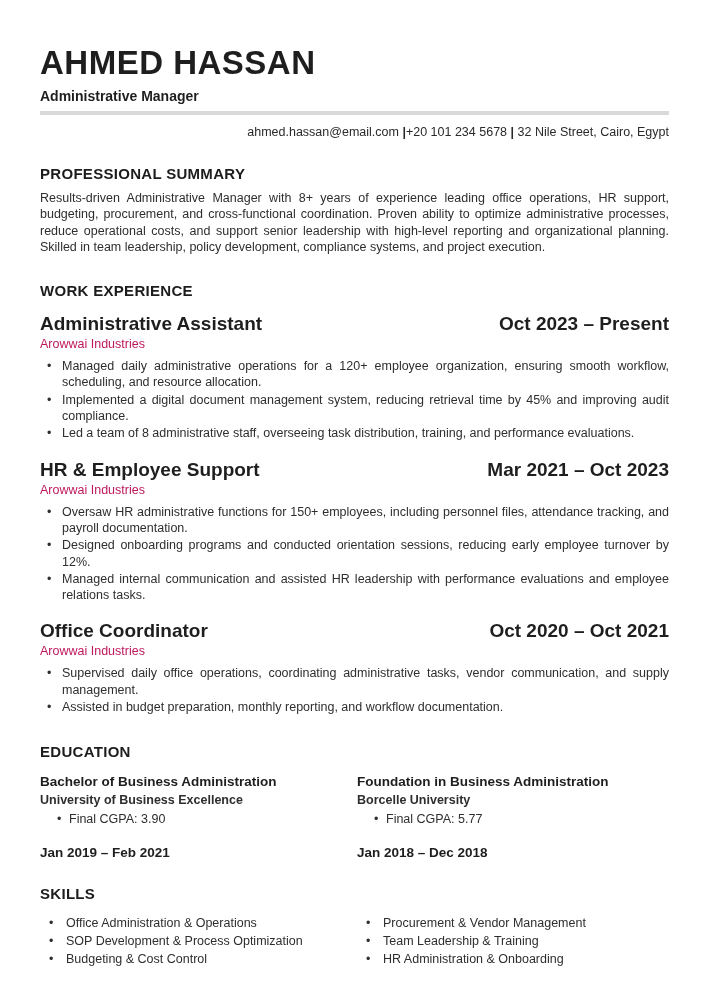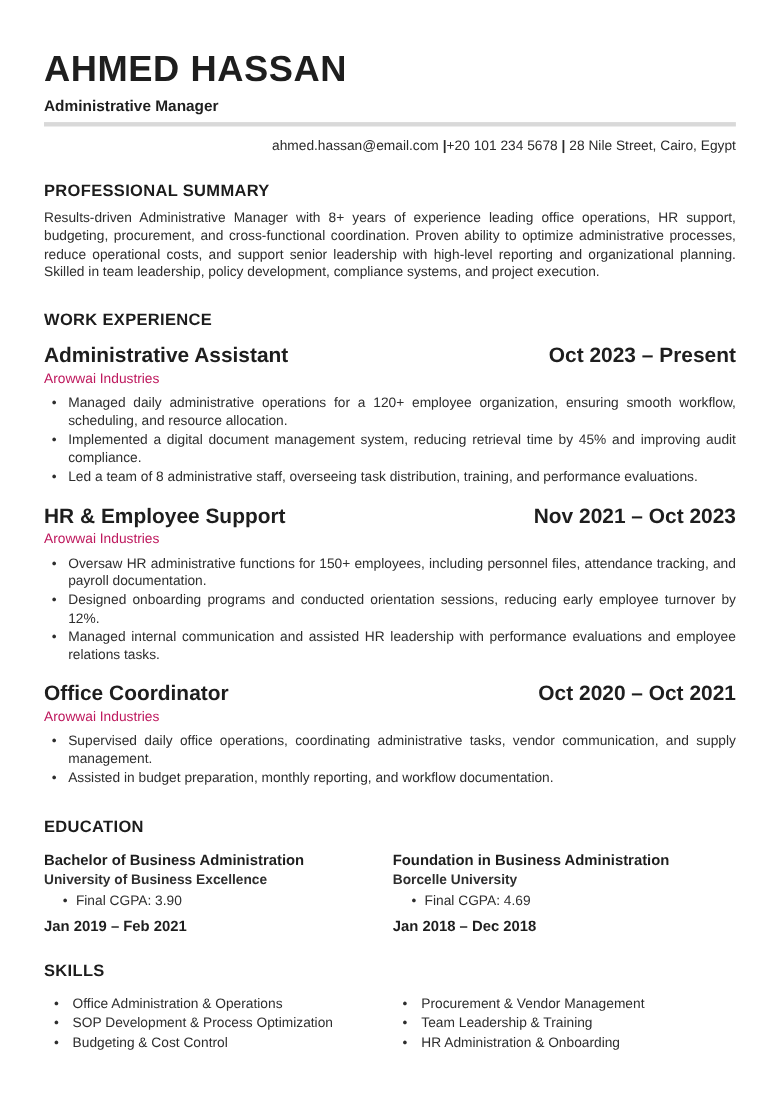--- a/index.html
+++ b/index.html
@@ -60,21 +60,21 @@
 
   
   .edu-grid { display: grid; grid-template-columns: 317px 1fr; margin-top: 12px; }
   .degree { font-size: 13.5px; font-weight: 700; color: #1e1e1e; line-height: 17px; }
   .school { font-size: 12.5px; margin-top: 2px; line-height: 16px; font-weight: bold; }
   .edu-detail {
     position: relative; padding-left: 29px; font-size: 12.5px;
     line-height: 16px; margin-top: 3px;
   }
   .edu-detail::before { content: "\2022"; position: absolute; left: 17px; }
-  .edu-dates { font-size: 13.5px; font-weight: 700; color: #1e1e1e; margin-top: 7px; }
+  .edu-dates { font-size: 13.5px; font-weight: 700; color: #1e1e1e; margin-top: 18px; }
 
   
   .skills-grid { display: grid; grid-template-columns: 317px 1fr; margin-top: 11px; }
   ul.skill-list { list-style: none; margin: 0; padding: 0; }
   ul.skill-list li {
     position: relative; padding-left: 26px; font-size: 12.5px;
     line-height: 18px; color: #2e2e2e;
   }
   ul.skill-list li::before { content: "\2022"; position: absolute; left: 9px; }
 </style>
@@ -84,21 +84,21 @@
 <div class="page">
 
   <div>
     <h1 class="name">AHMED HASSAN</h1>
     <div class="subtitle">Administrative Manager</div>
     <div class="divider"></div>
     <div class="contact">
       <span>ahmed.hassan@email.com</span>
       <span class="sep">|</span><span>+20 101 234 5678</span>
       <span class="sep">|</span>
-      <span>28 Nile Street, Cairo, Egypt</span>
+      <span>32 Nile Street, Cairo, Egypt</span>
     </div>
   </div>
 
   <div class="sec-summary">
     <h2 class="section-heading">PROFESSIONAL SUMMARY</h2>
     <p class="summary-text">Results-driven Administrative Manager with 8+ years of experience leading office operations, HR support, budgeting, procurement, and cross-functional coordination. Proven ability to optimize administrative processes, reduce operational costs, and support senior leadership with high-level reporting and organizational planning. Skilled in team leadership, policy development, compliance systems, and project execution.</p>
   </div>
 
   <div class="sec-work">
     <h2 class="section-heading">WORK EXPERIENCE</h2>
@@ -112,21 +112,21 @@
       <ul class="bullets">
         <li>Managed daily administrative operations for a 120+ employee organization, ensuring smooth workflow, scheduling, and resource allocation.</li>
         <li>Implemented a digital document management system, reducing retrieval time by 45% and improving audit compliance.</li>
         <li>Led a team of 8 administrative staff, overseeing task distribution, training, and performance evaluations.</li>
       </ul>
     </div>
 
     <div class="job">
       <div class="job-header">
         <span>HR &amp; Employee Support</span>
-        <span>Nov 2021 – Oct 2023</span>
+        <span>Mar 2021 – Oct 2023</span>
       </div>
       <div class="company">Arowwai Industries</div>
       <ul class="bullets">
         <li>Oversaw HR administrative functions for 150+ employees, including personnel files, attendance tracking, and payroll documentation.</li>
         <li>Designed onboarding programs and conducted orientation sessions, reducing early employee turnover by 12%.</li>
         <li>Managed internal communication and assisted HR leadership with performance evaluations and employee relations tasks.</li>
       </ul>
     </div>
 
     <div class="job">
@@ -147,21 +147,21 @@
     <div class="edu-grid">
       <div>
         <div class="degree">Bachelor of Business Administration</div>
         <div class="school">University of Business Excellence</div>
         <div class="edu-detail">Final CGPA: 3.90</div>
         <div class="edu-dates">Jan 2019 – Feb 2021</div>
       </div>
       <div>
         <div class="degree">Foundation in Business Administration</div>
         <div class="school">Borcelle University</div>
-        <div class="edu-detail">Final CGPA: 4.69</div>
+        <div class="edu-detail">Final CGPA: 5.77</div>
         <div class="edu-dates">Jan 2018 – Dec 2018</div>
       </div>
     </div>
   </div>
 
   <div class="sec-skills">
     <h2 class="section-heading">SKILLS</h2>
     <div class="skills-grid">
       <ul class="skill-list">
         <li>Office Administration &amp; Operations</li>

